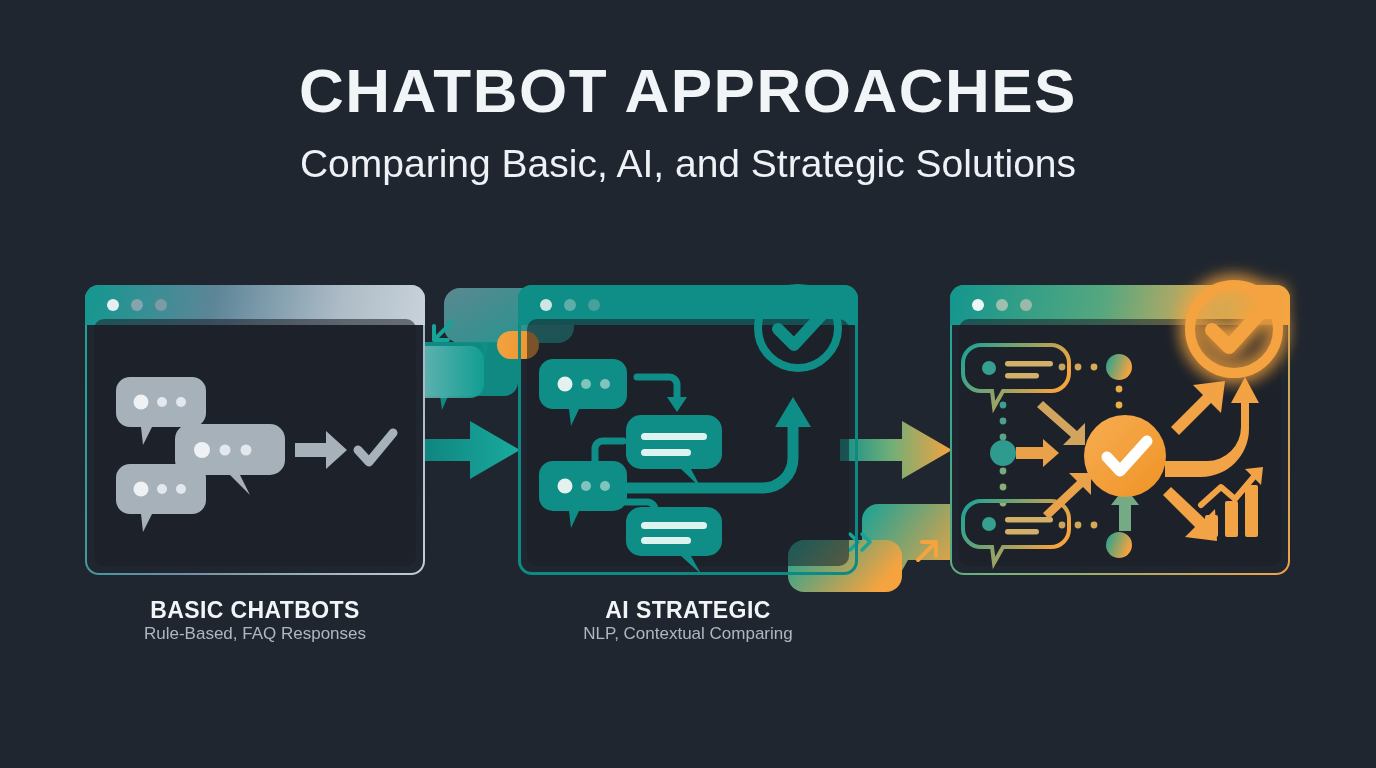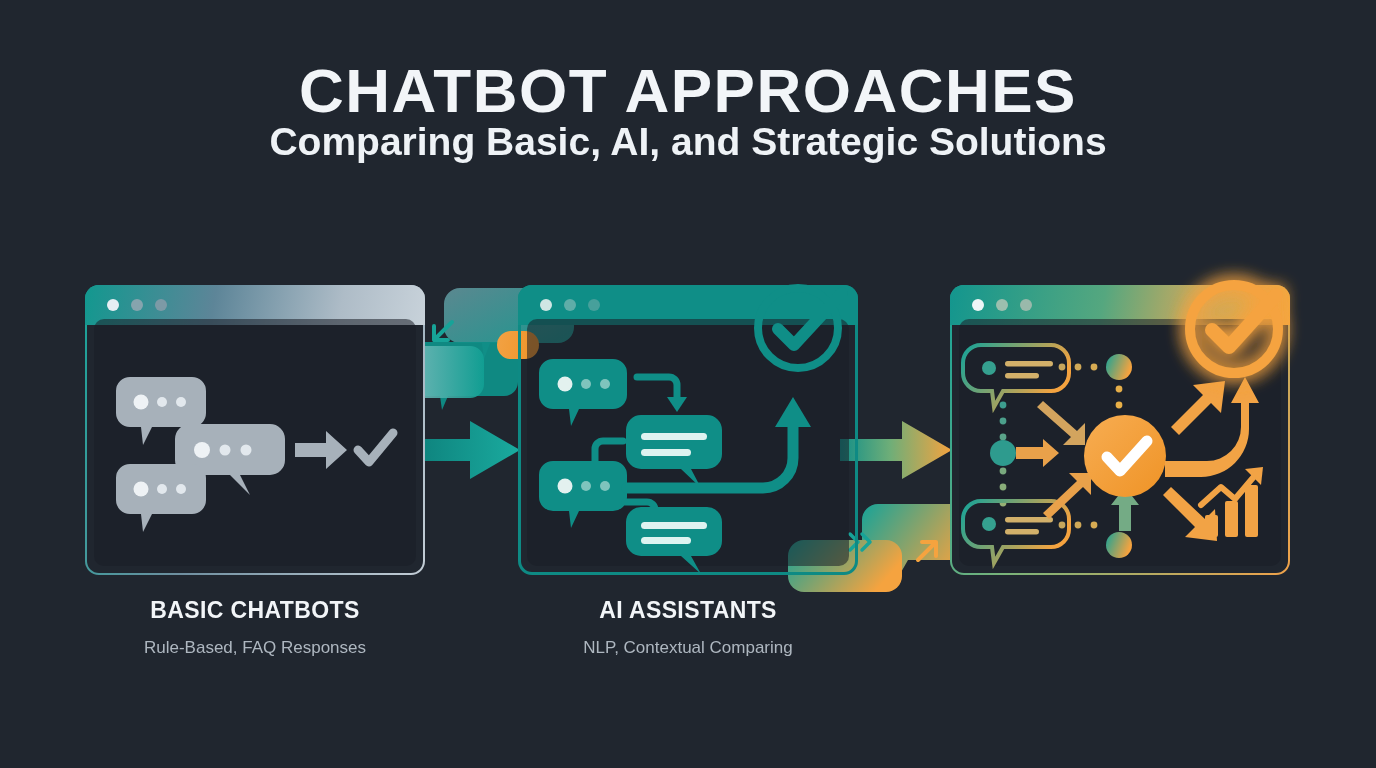--- a/index.html
+++ b/index.html
@@ -17,22 +17,23 @@
   .title {
     margin-top:60px;
     font-size:62px;
     font-weight:bold;
     letter-spacing:1.5px;
     color:#f2f5f8;
     line-height:1;
     font-family:"Liberation Sans", sans-serif;
   }
   .subtitle {
+    margin-top:22px;
     font-size:39px;
-    font-weight:700;
+    font-weight:400;
     color:#eef2f6;
     line-height:1;
   }
 
   
   .cols { position:absolute; top:285px; left:0; width:1376px; height:420px; }
   .col { position:absolute; top:0; width:340px; height:420px; }
   .col-1 { left:85px; }
   .col-2 { left:518px; }
   .col-3 { left:950px; }
@@ -68,21 +69,21 @@
   .p3 .win { border:2px solid transparent;
     background:
       linear-gradient(#20262f,#20262f) padding-box,
       linear-gradient(115deg,#17a398 0%,#7ab37a 40%,#f0a24a 100%) border-box; }
   .p3 .win-bar { background:linear-gradient(100deg,#13968e 0%,#55a77f 45%,#c8a95e 72%,#f5a83f 100%); }
   .p3 .d1 { background:#eef5f6; } .p3 .d2 { background:#9dbfae; } .p3 .d3 { background:#9ab9ab; }
 
   
   .cap { position:absolute; top:312px; left:0; width:340px; text-align:center; }
   .cap-title { font-size:23px; font-weight:bold; color:#f2f5f8; letter-spacing:.4px; }
-  .cap-sub { margin-top:14px; font-size:17px; color:#aeb7c0; }
+  .cap-sub { font-size:17px; color:#aeb7c0; }
 
   
   .conn { position:absolute; top:415px; height:70px; }
   .conn-1 { left:408px; width:115px; }
   .conn-2 { left:840px; width:115px; }
 
   svg { display:block; overflow:visible; }
   .float { position:absolute; }
 </style>
 </head>
@@ -269,21 +270,21 @@
             <path d="M248 108 L266 78 L284 108 Z" fill="#0f8e87"></path>
           </svg>
         </div>
 
         <svg class="float" style="left:228px; top:-12px;" width="110" height="110">
           <circle cx="52" cy="55" r="40" stroke="#0f8e87" stroke-width="8" fill="none"></circle>
           <path d="M32 56 L48 72 L96 20" stroke="#0f8e87" stroke-width="12" fill="none" stroke-linecap="round" stroke-linejoin="round"></path>
         </svg>
       </div>
       <div class="cap">
-        <div class="cap-title">AI ASSISTANTS</div>
+        <div class="cap-title">AI STRATEGIC</div>
         <div class="cap-sub">NLP, Contextual Comparing</div>
       </div>
     </div>
 
     <div class="col col-3 p3">
       <div class="panel">
         <div class="win"></div>
         <div class="win-bar">
           <div class="dots">
             <span class="dot d1"></span>

